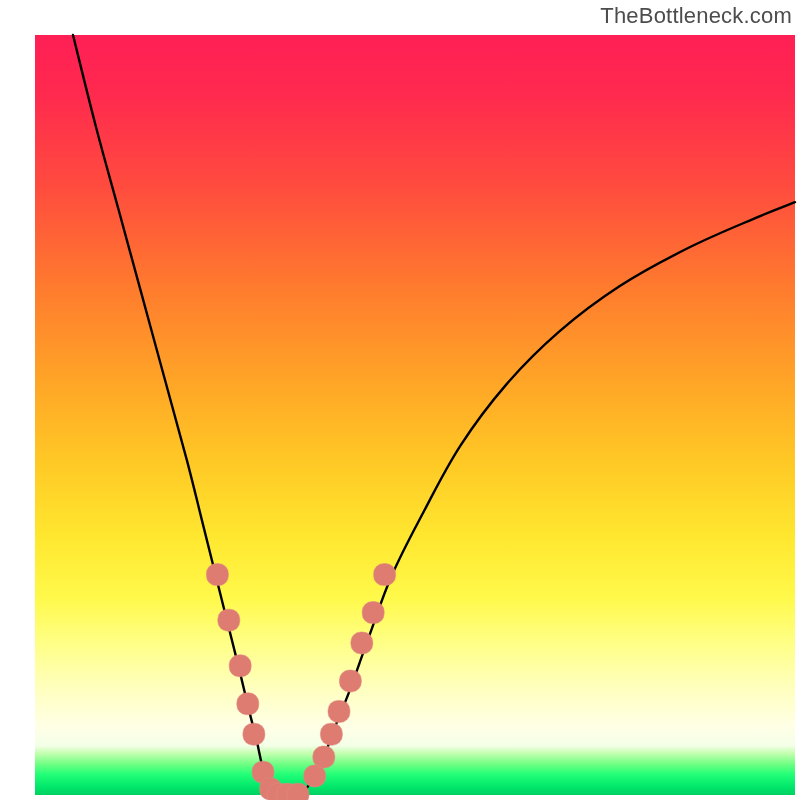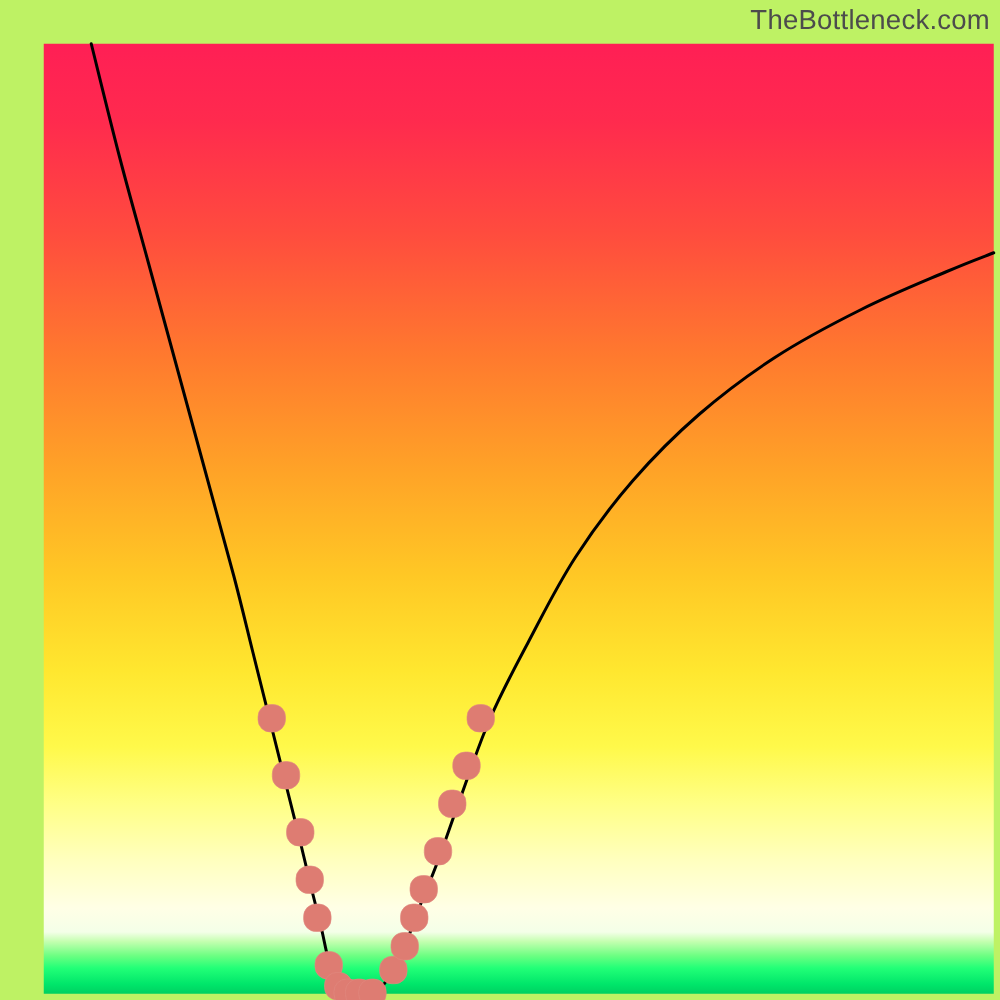--- a/index.html
+++ b/index.html
@@ -8,21 +8,21 @@
     width: 800px;
     height: 800px;
     background: #000;
     overflow: hidden;
     font-family: Arial, Helvetica, sans-serif;
   }
   .stage {
     position: relative;
     width: 800px;
     height: 800px;
-    background: #bef264;
+    background: #ffffff;
   }
   .plot-area {
     position: absolute;
     left: 35px;
     top: 35px;
     width: 760px;
     height: 760px;
     
     background: linear-gradient(to bottom,
       #ff1f55 0%,

